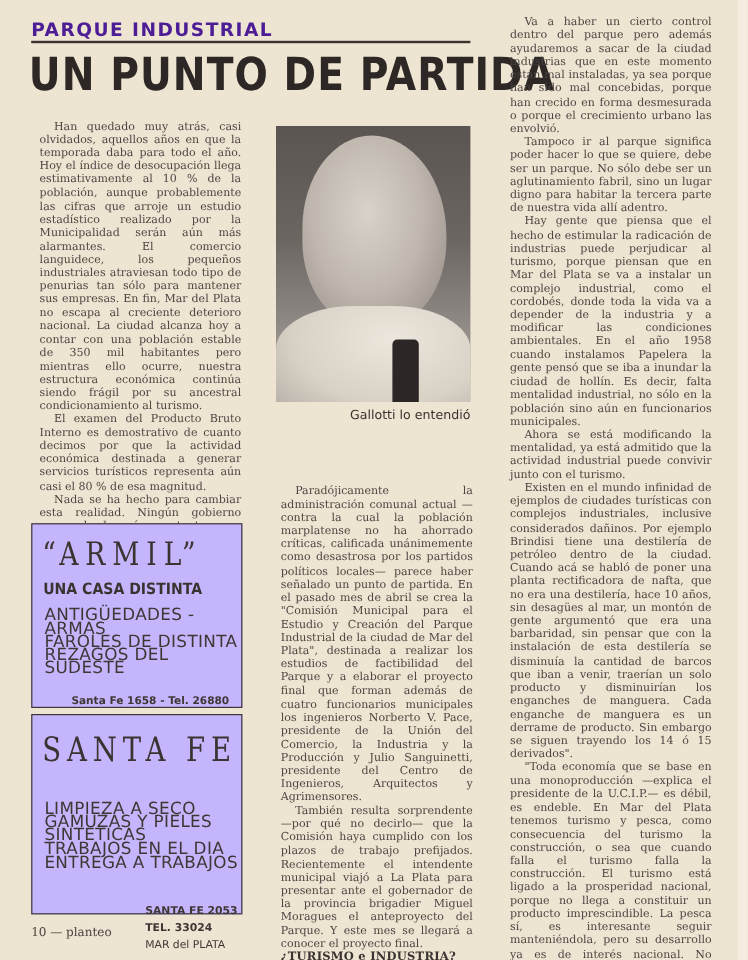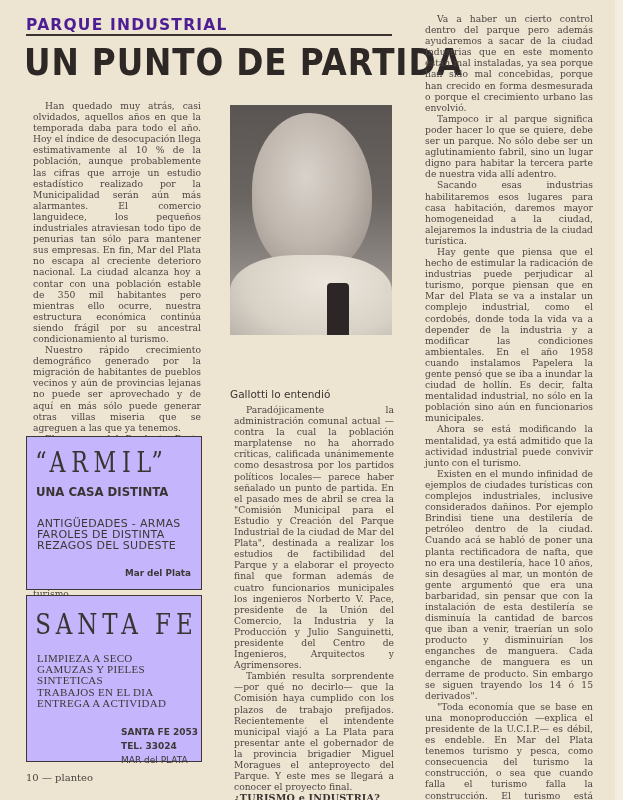--- a/index.html
+++ b/index.html
@@ -47,73 +47,72 @@
   .photo .shirt {
     position:absolute; left:0; top:150px; width:162px; height:90px;
     background:radial-gradient(ellipse at 60% 30%, #ece6dc 0%, #d8d1c6 60%, #b4ada4 100%);
     border-radius:40% 40% 0 0;
   }
   .photo .tie {
     position:absolute; left:97px; top:178px; width:22px; height:60px;
     background:#2c2726; border-radius:4px 4px 0 0;
   }
   .caption {
-    position:absolute; left:230px; top:340px; width:162px; text-align:left;
-    font-family:"DejaVu Sans", sans-serif; font-size:10.5px; color:#3a3431;margin-top:48px;
+    position:absolute; left:230px; top:340px; width:162px; text-align:right;
+    font-family:"DejaVu Sans", sans-serif; font-size:10.5px; color:#3a3431;
   }
   .ad {
     position:absolute; left:26px; width:174px;
     border:1.5px solid #3d3835;
     background:#c4b5fd;
   }
   .ad1 { top:436px; height:152px; }
   .ad2 { top:595px; height:165px; }
   .ad .brand {
     font-family:"DejaVu Serif", serif; font-size:27px; letter-spacing:7px;
     color:#3a3431; padding-left:10px; margin-top:10px;
     transform:scaleX(0.82); transform-origin:left top; white-space:nowrap;
   }
   .ad .slogan {
     font-family:"DejaVu Sans", sans-serif; font-size:13px; font-weight:bold;
     color:#3a3431; padding-left:10px; margin-top:6px; transform:scaleX(0.9); transform-origin:left top; white-space:nowrap;
   }
   .ad .lines {
-    font-family:"DejaVu Sans", sans-serif; font-size:11px; line-height:11px;
-    color:#3e3835; padding-left:10px; margin-top:19px; letter-spacing:0.3px;
+    font-family:"DejaVu Sans", sans-serif; font-size:14px; line-height:11px;
+    color:#3e3835; padding-left:10px; margin-top:9px; letter-spacing:0.3px;
   }
   .ad .addr {
     font-family:"DejaVu Sans", sans-serif; font-size:8.8px; line-height:17px;
     color:#3e3835; text-align:right; padding-right:10px; margin-top:14px;
   }
   .ad .addr b { font-weight:bold; }
   .ad2 .brand { margin-top:12px; font-size:28px; letter-spacing:6px; }
-  .ad2 .lines { margin-top:12px; font-size:11px; line-height:11.2px;font-family:Liberation Serif, serif; }
+  .ad2 .lines { margin-top:28px; font-size:14px; line-height:11.2px; }
   .ad2 .addr2 {
     font-family:"DejaVu Sans", sans-serif; font-size:9px; line-height:14px;
-    color:#3e3835; margin-top:16px; padding-left:94px;
+    color:#3e3835; margin-top:28px; padding-left:94px;
   }
   .ad2 .addr2 .b { font-weight:bold; }
   .folio {
     position:absolute; left:26px; top:772px;
     font-family:"DejaVu Serif", serif; font-size:10px; color:#4a4440;text-align:right;
   }
 </style>
 </head>
 <body>
 
 <div class="page"></div>
 <div class="edge"></div>
 
 <div class="section-label">PARQUE INDUSTRIAL</div>
 <div class="section-rule"></div>
 <div class="headline">UN PUNTO DE PARTIDA</div>
 
 <div class="col col1">
   <p>Han quedado muy atrás, casi olvidados, aquellos años en que la temporada daba para todo el año. Hoy el índice de desocupación llega estimativamente al 10 % de la población, aunque probablemente las cifras que arroje un estudio estadístico realizado por la Municipalidad serán aún más alarmantes. El comercio languidece, los pequeños industriales atraviesan todo tipo de penurias tan sólo para mantener sus empresas. En fin, Mar del Plata no escapa al creciente deterioro nacional. La ciudad alcanza hoy a contar con una población estable de 350 mil habitantes pero mientras ello ocurre, nuestra estructura económica continúa siendo frágil por su ancestral condicionamiento al turismo.</p>
-  <p>Nuestro rápido crecimiento demográfico generado por la migración de habitantes de pueblos vecinos y aún de provincias lejanas no puede ser aprovechado y de aquí en más sólo puede generar otras villas miseria que se agreguen a las que ya tenemos.</p>
   <p>El examen del Producto Bruto Interno es demostrativo de cuanto decimos por que la actividad económica destinada a generar servicios turísticos representa aún casi el 80 % de esa magnitud.</p>
   <p>Nada se ha hecho para cambiar esta realidad. Ningún gobierno comunal alcanzó a ostentar una política concreta destinada a modificar nuestra estructura económica, a asentar nuestra ciudad sobre bases más sólidas, a modificar la dependencia del turismo.</p>
 </div>
 
 <div class="photo">
   <div class="head"></div>
   <div class="shirt"></div>
   <div class="tie"></div>
 </div>
 <div class="caption">Gallotti lo entendió</div>
@@ -121,48 +120,48 @@
 <div class="col col2">
   <p>Paradójicamente la administración comunal actual —contra la cual la población marplatense no ha ahorrado críticas, calificada unánimemente como desastrosa por los partidos políticos locales— parece haber señalado un punto de partida. En el pasado mes de abril se crea la "Comisión Municipal para el Estudio y Creación del Parque Industrial de la ciudad de Mar del Plata", destinada a realizar los estudios de factibilidad del Parque y a elaborar el proyecto final que forman además de cuatro funcionarios municipales los ingenieros Norberto V. Pace, presidente de la Unión del Comercio, la Industria y la Producción y Julio Sanguinetti, presidente del Centro de Ingenieros, Arquitectos y Agrimensores.</p>
   <p>También resulta sorprendente —por qué no decirlo— que la Comisión haya cumplido con los plazos de trabajo prefijados. Recientemente el intendente municipal viajó a La Plata para presentar ante el gobernador de la provincia brigadier Miguel Moragues el anteproyecto del Parque. Y este mes se llegará a conocer el proyecto final.</p>
   <p class="sub">¿TURISMO e INDUSTRIA?</p>
 
 </div>
 
 <div class="col col3">
   <p>Va a haber un cierto control dentro del parque pero además ayudaremos a sacar de la ciudad industrias que en este momento están mal instaladas, ya sea porque han sido mal concebidas, porque han crecido en forma desmesurada o porque el crecimiento urbano las envolvió.</p>
   <p>Tampoco ir al parque significa poder hacer lo que se quiere, debe ser un parque. No sólo debe ser un aglutinamiento fabril, sino un lugar digno para habitar la tercera parte de nuestra vida allí adentro.</p>
-  <p>Sacando esas industrias habilitaremos esos lugares para casa habitación, daremos mayor homogeneidad a la ciudad, alejaremos la industria de la ciudad turística.</p>
   <p>Hay gente que piensa que el hecho de estimular la radicación de industrias puede perjudicar al turismo, porque piensan que en Mar del Plata se va a instalar un complejo industrial, como el cordobés, donde toda la vida va a depender de la industria y a modificar las condiciones ambientales. En el año 1958 cuando instalamos Papelera la gente pensó que se iba a inundar la ciudad de hollín. Es decir, falta mentalidad industrial, no sólo en la población sino aún en funcionarios municipales.</p>
   <p>Ahora se está modificando la mentalidad, ya está admitido que la actividad industrial puede convivir junto con el turismo.</p>
   <p>Existen en el mundo infinidad de ejemplos de ciudades turísticas con complejos industriales, inclusive considerados dañinos. Por ejemplo Brindisi tiene una destilería de petróleo dentro de la ciudad. Cuando acá se habló de poner una planta rectificadora de nafta, que no era una destilería, hace 10 años, sin desagües al mar, un montón de gente argumentó que era una barbaridad, sin pensar que con la instalación de esta destilería se disminuía la cantidad de barcos que iban a venir, traerían un solo producto y disminuirían los enganches de manguera. Cada enganche de manguera es un derrame de producto. Sin embargo se siguen trayendo los 14 ó 15 derivados".</p>
   <p>"Toda economía que se base en una monoproducción —explica el presidente de la U.C.I.P.— es débil, es endeble. En Mar del Plata tenemos turismo y pesca, como consecuencia del turismo la construcción, o sea que cuando falla el turismo falla la construcción. El turismo está ligado a la prosperidad nacional, porque no llega a constituir un producto imprescindible. La pesca sí, es interesante seguir manteniéndola, pero su desarrollo ya es de interés nacional. No obstante ello, existe un tercer rubro de actividades que son las industrias varias, las cuales dentro del cuadro general pesan en un 15 % del Producto Bruto. Manifestaciones metalúrgicas —fabricación de maquinarias para la industrialización del pescado y para el agro— manifestaciones madereras —carpintería de obra, parquets, muebles—, industria química —hilados de polietileno para redes, jabón, inyección de plásticos—, alimenticia de gran diversidad, electrónica —sonar, radiosonar, radios—, papelera —hay una fábrica que hace papel a partir de pinos de la zona— y todas las derivadas de la industria de la construcción.</p>
 
 </div>
 
 <div class="ad ad1">
   <div class="brand">“ARMIL”</div>
   <div class="slogan">UNA CASA DISTINTA</div>
   <div class="lines">
     <div>ANTIGÜEDADES - ARMAS</div>
     <div>FAROLES DE DISTINTA</div>
     <div>REZAGOS DEL SUDESTE</div>
   </div>
   <div class="addr">
+    <div><b>Santa Fe 1658 - Tel. 26880</b></div>
     <div><b>Mar del Plata</b></div>
   </div>
 </div>
 
 <div class="ad ad2">
   <div class="brand">SANTA FE</div>
   <div class="lines">
     <div>LIMPIEZA A SECO</div>
     <div>GAMUZAS Y PIELES SINTETICAS</div>
     <div>TRABAJOS EN EL DIA</div>
-    <div>ENTREGA A ACTIVIDAD</div>
+    <div>ENTREGA A TRABAJOS</div>
   </div>
   <div class="addr2">
     <div class="b">SANTA FE 2053</div>
     <div class="b">TEL. 33024</div>
     <div>MAR del PLATA</div>
   </div>
 </div>
 
 <div class="folio">10 — planteo</div>
 

